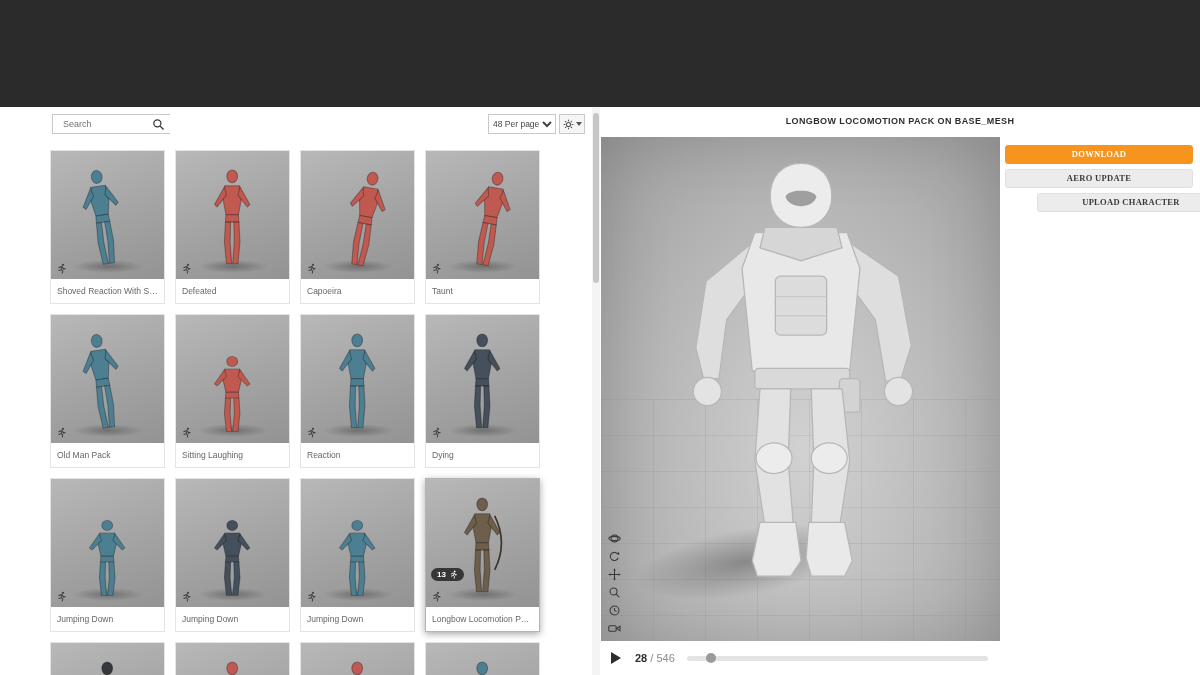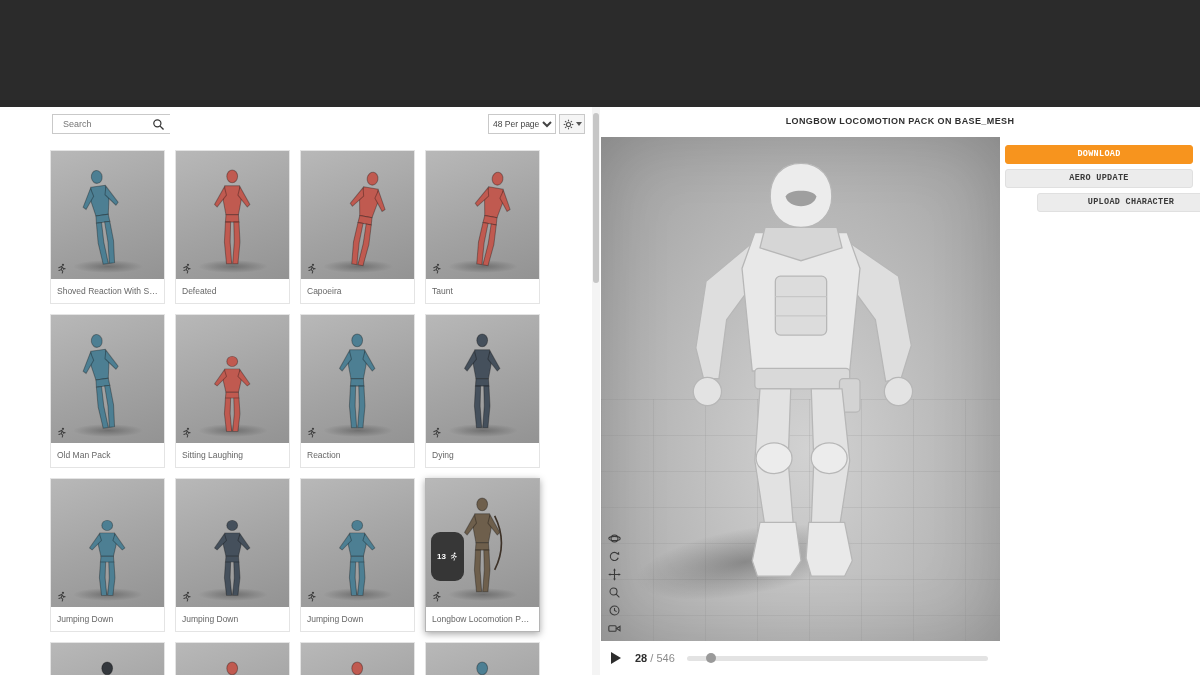--- a/index.html
+++ b/index.html
@@ -52,21 +52,21 @@
   .bow { display:none; }
   .color-archer .bow { display:block; }
   .card-label { height:24px; line-height:24px; font-size:8.5px; color:#666;
                 padding:0 6px; white-space:nowrap; overflow:hidden;
                 text-overflow:ellipsis; background:#fff; }
   .run-badge-icon, .run-icon { color:#3f3f3f; }
   .thumb .run-icon { position:absolute; left:5px; bottom:5px; width:11px;
                      height:11px; z-index:3; }
   .pack-badge { position:absolute; left:5px; bottom:26px; z-index:4;
                 background:rgba(35,35,35,.85); color:#fff; border-radius:9px;
-                padding:20px 6px; font-size:8px; font-weight:bold; display:flex;
+                padding:2px 6px; font-size:8px; font-weight:bold; display:flex;
                 align-items:center; gap:3px; }
   .pack-badge svg { width:9px; height:9px; color:#fff; }
   
   .scrollbar { position:absolute; right:0; top:0; width:8px; height:568px;
                background:#f4f4f4; }
   .scroll-thumb { position:absolute; left:1px; top:6px; width:6px; height:170px;
                   background:#c6c6c6; border-radius:4px; cursor:grab; }
   
   .right-panel { position:absolute; left:600px; top:107px; width:600px;
                  height:568px; background:#fff; }
@@ -106,21 +106,21 @@
               border-radius:3px; margin:0 12px 0 12px; cursor:pointer; }
   .timeline-handle { position:absolute; left:8%; top:50%; width:10px; height:10px;
                      border-radius:50%; background:#9a9a9a;
                      transform:translate(-50%,-50%); cursor:grab; }
   
   .actions { position:absolute; left:405px; top:38px; width:188px; }
   .action-btn { display:block; width:100%; height:19px; border:1px solid #e0e0e0;
                 background:#ececec; color:#3a3a3a; font-size:8.5px; font-weight:bold;
                 letter-spacing:.3px; text-align:center; line-height:17px;
                 border-radius:3px; cursor:pointer; margin-bottom:5px;
-                font-family:Liberation Mono, monospace; }
+                font-family:Liberation Serif, serif; }
   .action-btn.primary { background:#f7941e; border-color:#f7941e; color:#fff; }
   .action-btn.upload { margin-top:3px;margin-left:32px; }
 </style>
 </head>
 <body>
 
 <div class="top-header"></div>
 
 <div class="left-panel">
 

